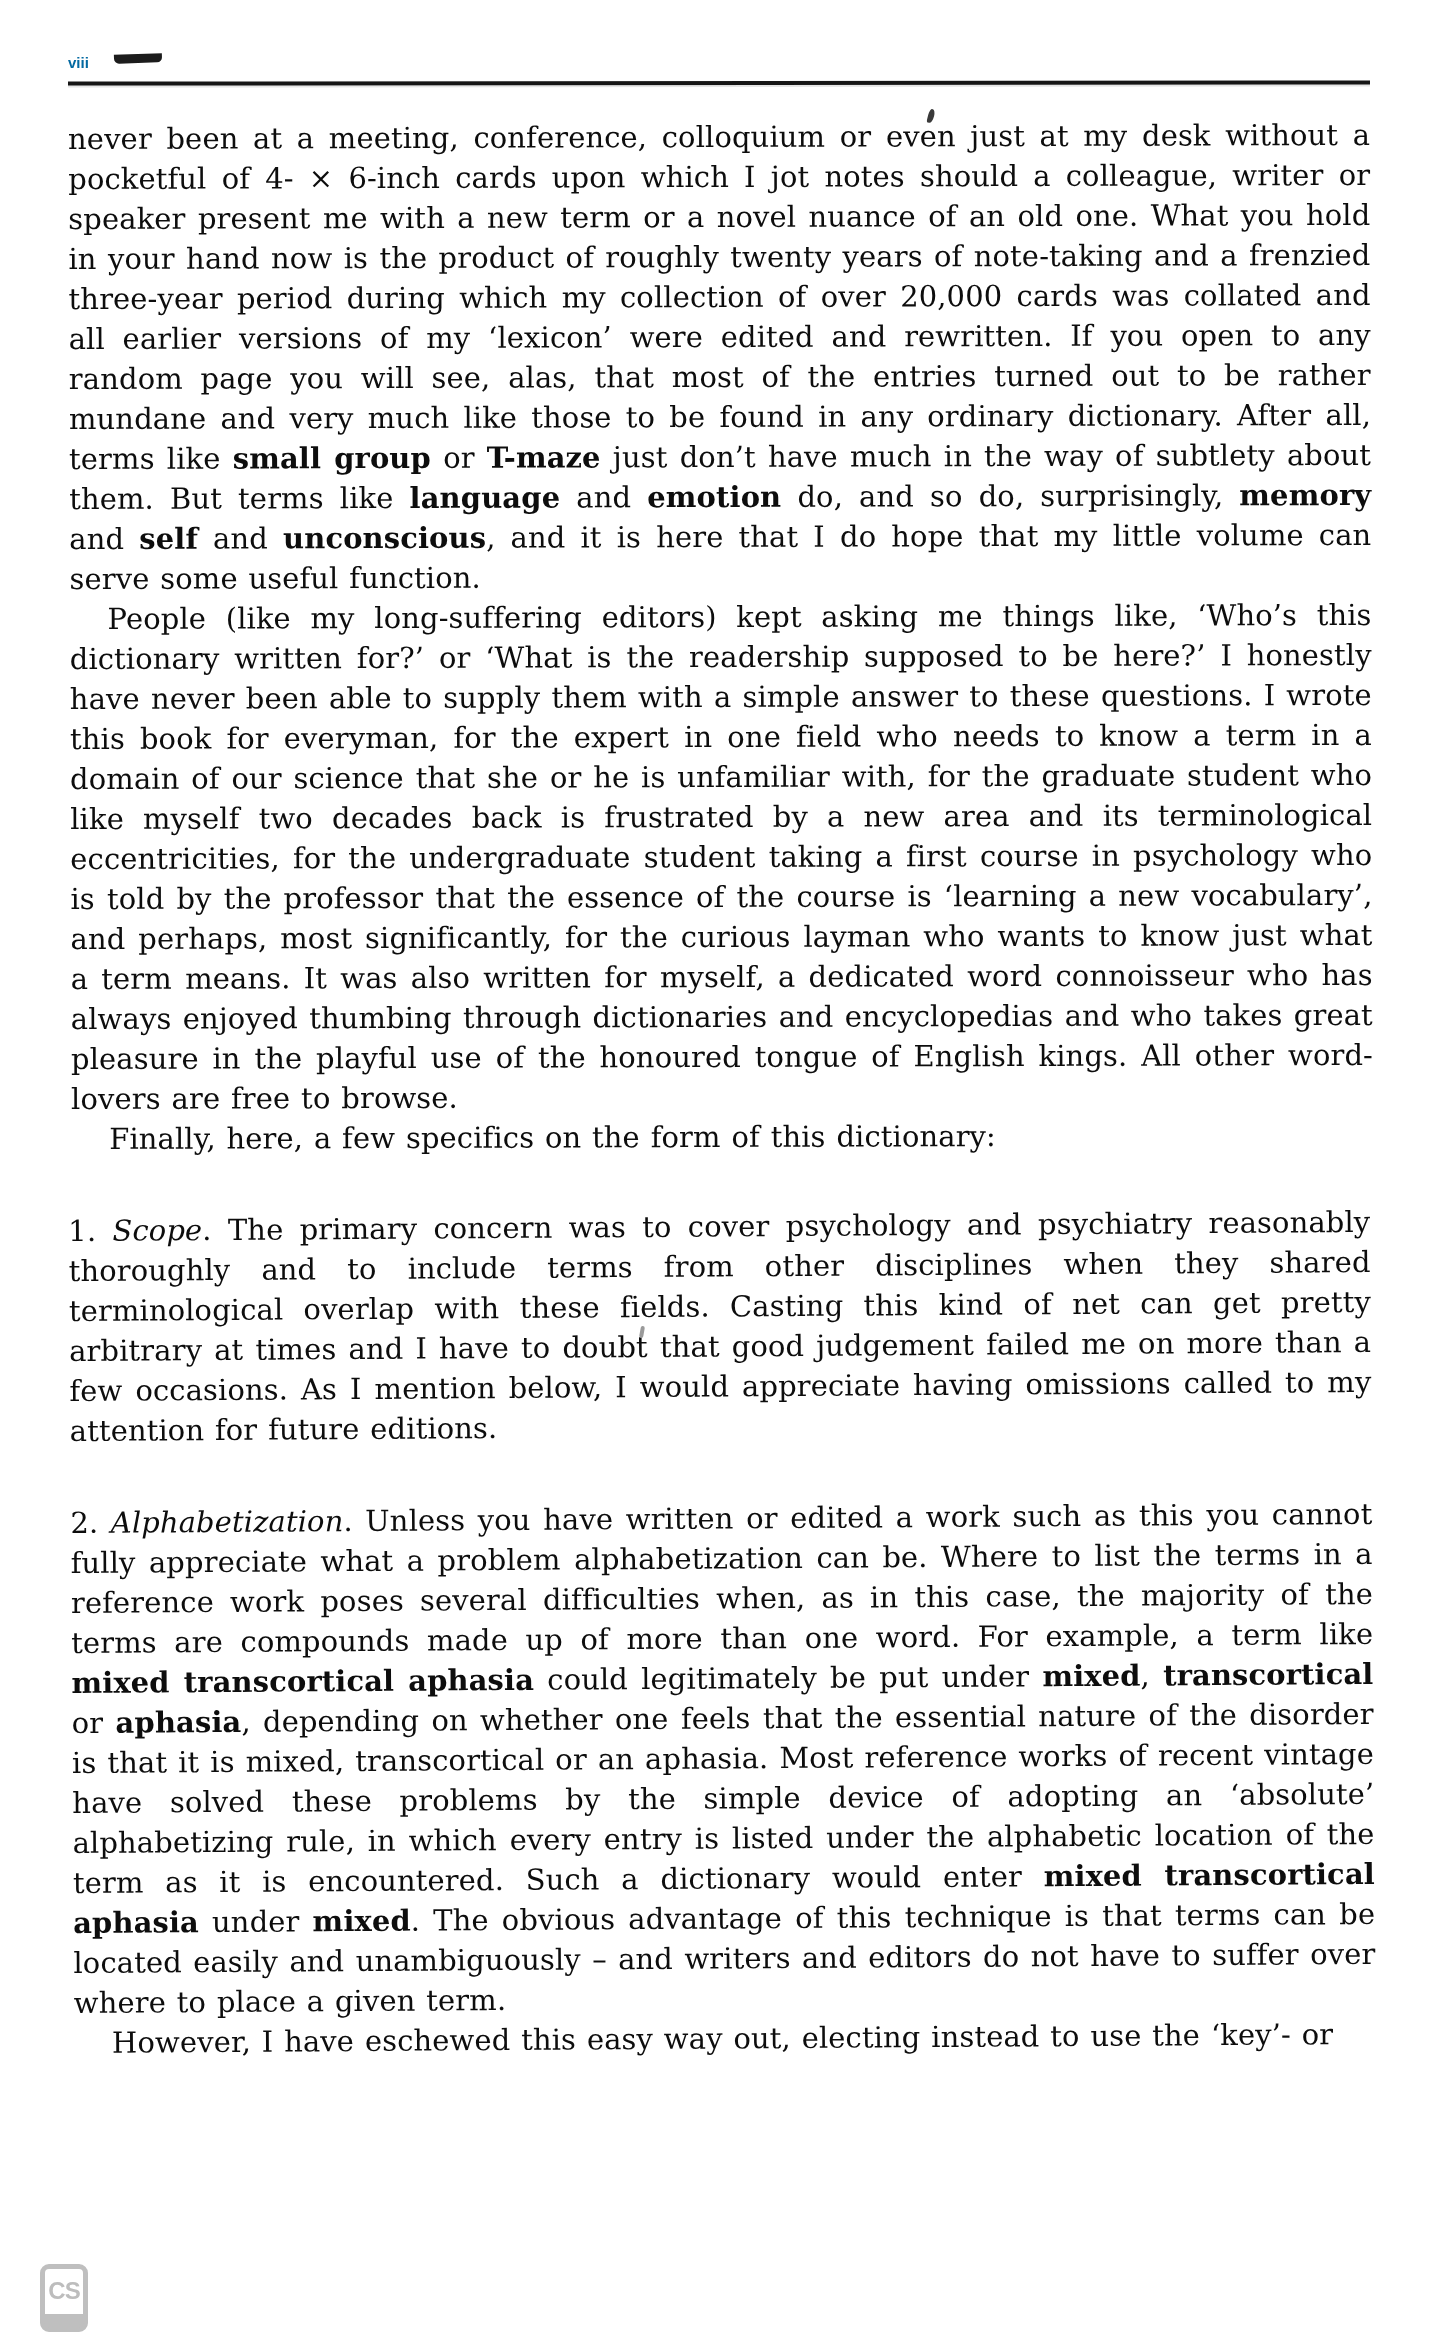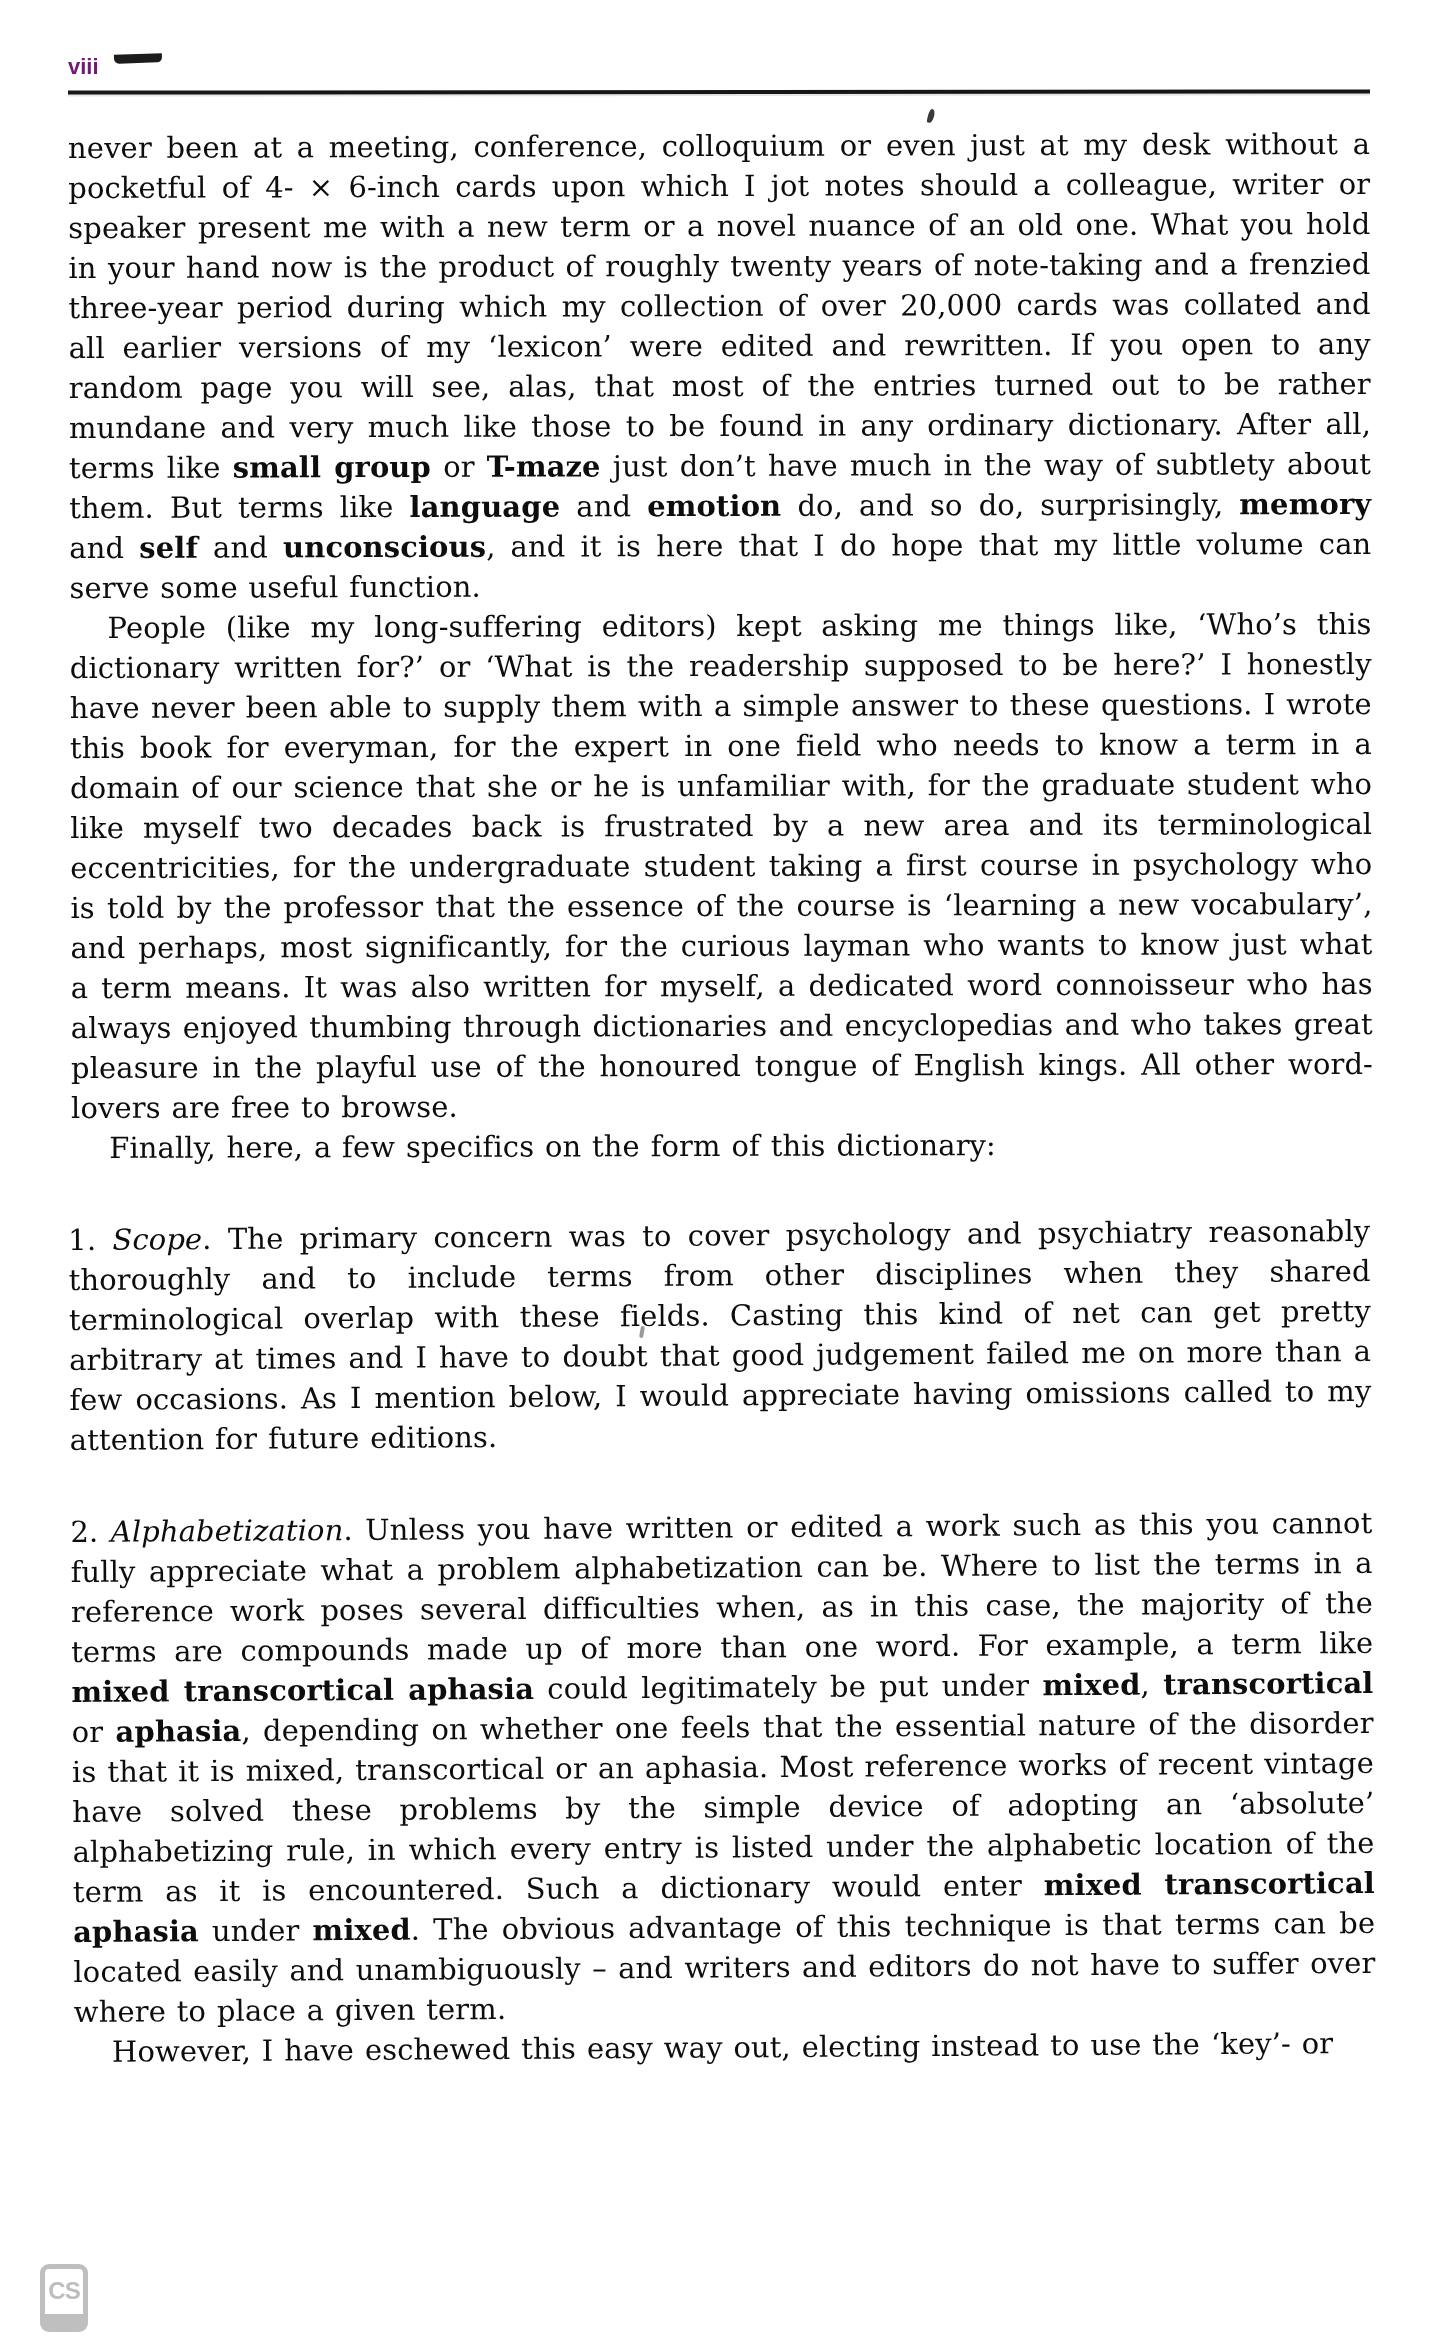--- a/index.html
+++ b/index.html
@@ -17,21 +17,21 @@
     display: flex; justify-content: space-between; align-items: baseline;
     margin: 54px 70px 0 68px;
   }
   .title {
     font-family: "DejaVu Serif", serif;
     font-style: italic; font-weight: 700;
     font-size: 30px; color: #101010; letter-spacing: 0.2px;
   }
   .pagenum {
     font-family: "Liberation Sans", sans-serif;
-    font-weight: 700; font-size: 22px; color: #701a75;
+    font-weight: 700; font-size: 15px; color: #0369a1;
     padding-right: 55px;
   }
   .rule {
     height: 4px; background: #161616;
     margin: 10px 70px 0 68px;
     box-shadow: 0 2px 0 rgba(0,0,0,0.10);
     transform: rotate(-0.05deg);
   }
 
   

